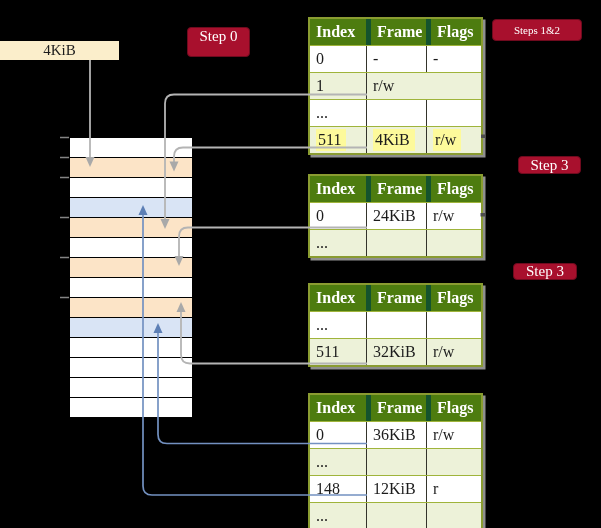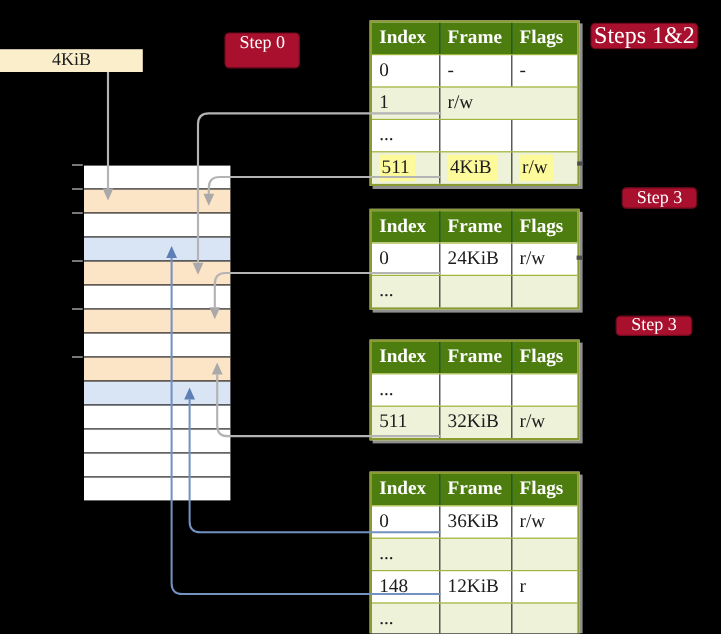--- a/index.html
+++ b/index.html
@@ -14,21 +14,21 @@
     position:absolute; left:0; top:41px; width:119px; height:19px;
     background:#fbeecb; text-align:center; line-height:19px; font-size:15px;
   }
   
   .badge {
     position:absolute; background:#a8102d; color:#fff;
     border:1px solid #6f0a1e; border-radius:4px; box-sizing:border-box;
     text-align:center; font-size:15px;
   }
   #badge-step0  { left:187px; top:27px;  width:63px; height:30px; line-height:17px; }
-  #badge-steps12{ left:492px; top:19px;  width:90px; height:22px; line-height:20px; font-size:20px; }
+  #badge-steps12{ left:492px; top:19px;  width:90px; height:22px; line-height:20px; font-size:11px; }
   #badge-step3  { left:518px; top:156px; width:63px; height:18px; line-height:16px; }
   #badge-step4  { left:513px; top:263px; width:64px; height:17px; line-height:15px; }
   
   #memory-column {
     position:absolute; left:69px; top:137px; width:122px;
     border:1px solid #000; box-sizing:content-box; background:#000;
   }
   .mem-row { height:19px; border-bottom:1px solid #000; }
   .mem-row:last-child { border-bottom:none; }
   .mem-row.white  { background:#ffffff; }
@@ -41,21 +41,21 @@
     box-shadow:2.5px 2.5px 0 #8f8f8f;
   }
   #table1 { top:17px; }
   #table2 { top:174px; }
   #table3 { top:283px; }
   #table4 { top:393px; }
   .hrow {
     display:grid; grid-template-columns:56px 60px 55px; height:26px;
     background:#4d7c0f; color:#fff; font-weight:bold;
   }
-  .hcell { padding-left:6px; line-height:26px; font-size:16px; border-left:1px solid #14532d; box-sizing:border-box; }
+  .hcell { padding-left:6px; line-height:26px; font-size:16px; border-left:5px solid #14532d; box-sizing:border-box; }
   .hcell:first-child { border-left:none; }
   .trow {
     display:grid; grid-template-columns:56px 60px 55px; height:26px;
     border-top:1px solid #9fb43b;
   }
   .trow.green { background:#edf2d9; }
   .trow.white { background:#ffffff; }
   .tcell {
     padding-left:6px; line-height:25px; font-size:16px;
     border-left:1px solid #34342b; box-sizing:border-box;

